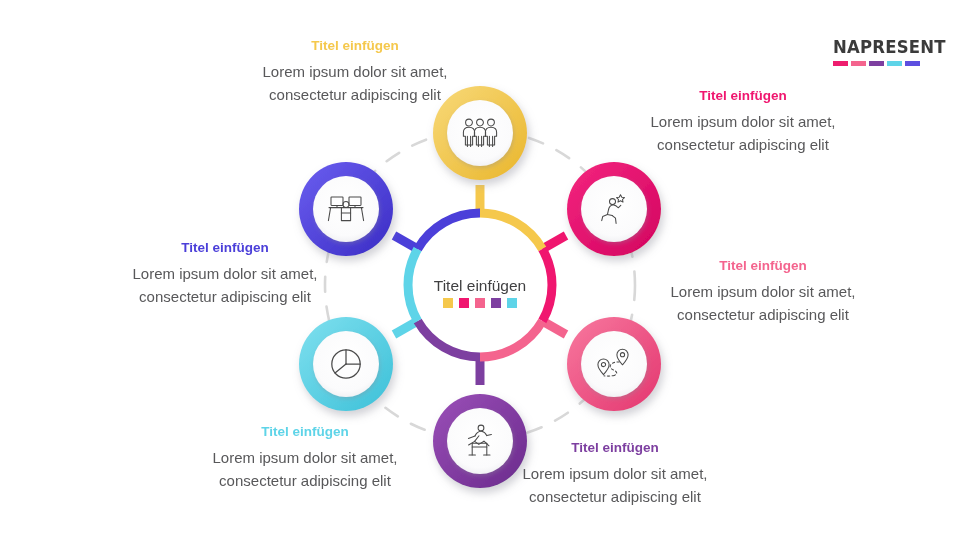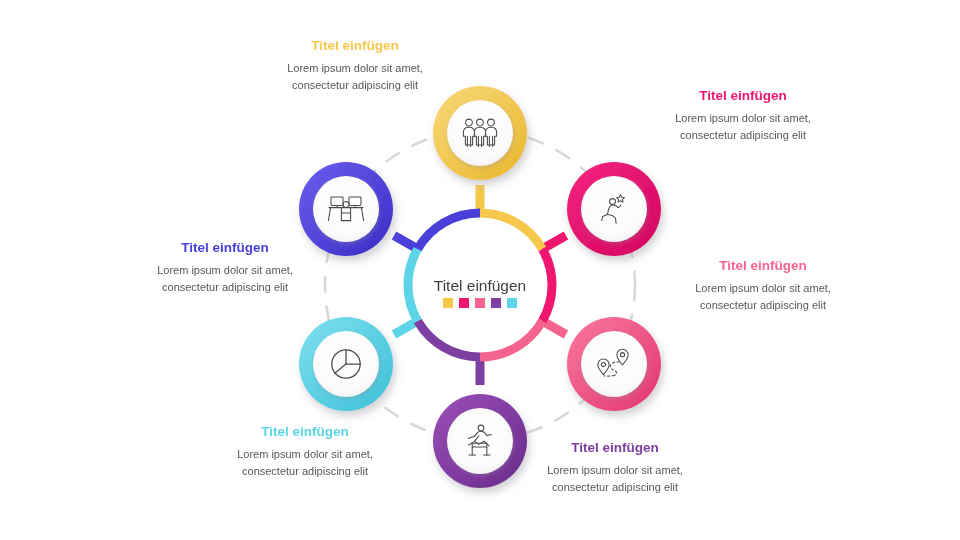--- a/index.html
+++ b/index.html
@@ -22,21 +22,21 @@
   .logo-bars{display:flex;gap:3px;margin-top:6px;}
   .logo-bars i{display:block;width:15px;height:5px;}
 
   
   .block{position:absolute;}
   .block .ttl{
     font-size:13.5px;font-weight:bold;line-height:1.2;
     margin:0 0 6px 0;
   }
   .block .body{
-    font-size:11px;color:#58585a;line-height:1.55;
+    font-size:15px;color:#58585a;line-height:1.55;
     margin:0;white-space:pre-line;
   }
   .ta-c{text-align:center;}
 
   
   #wheel{position:absolute;left:0;top:0;}
   .icon-stroke{fill:none;stroke:#4a4a4a;stroke-width:1.25;
     stroke-linecap:round;stroke-linejoin:round;}
   .icon-stroke-thin{fill:none;stroke:#4a4a4a;stroke-width:1.05;
     stroke-linecap:round;stroke-linejoin:round;}
@@ -249,14 +249,24 @@
     <p class="body">Lorem ipsum dolor sit amet,
 consectetur adipiscing elit</p>
   </div>
 
   <div class="block ta-c" style="left:110px;top:240px;width:230px;">
     <p class="ttl" style="color:#4b3fd9;">Titel einfügen</p>
     <p class="body">Lorem ipsum dolor sit amet,
 consectetur adipiscing elit</p>
   </div>
 
+  <div class="logo">
+    <div class="logo-word">NAPRESENT</div>
+    <div class="logo-bars">
+      <i style="background:#ee1d6e;"></i>
+      <i style="background:#f4648e;"></i>
+      <i style="background:#7d3fa0;"></i>
+      <i style="background:#5ed4e8;"></i>
+      <i style="background:#5d4fe0;"></i>
+    </div>
+  </div>
 
 </div>
 
 </body></html>

